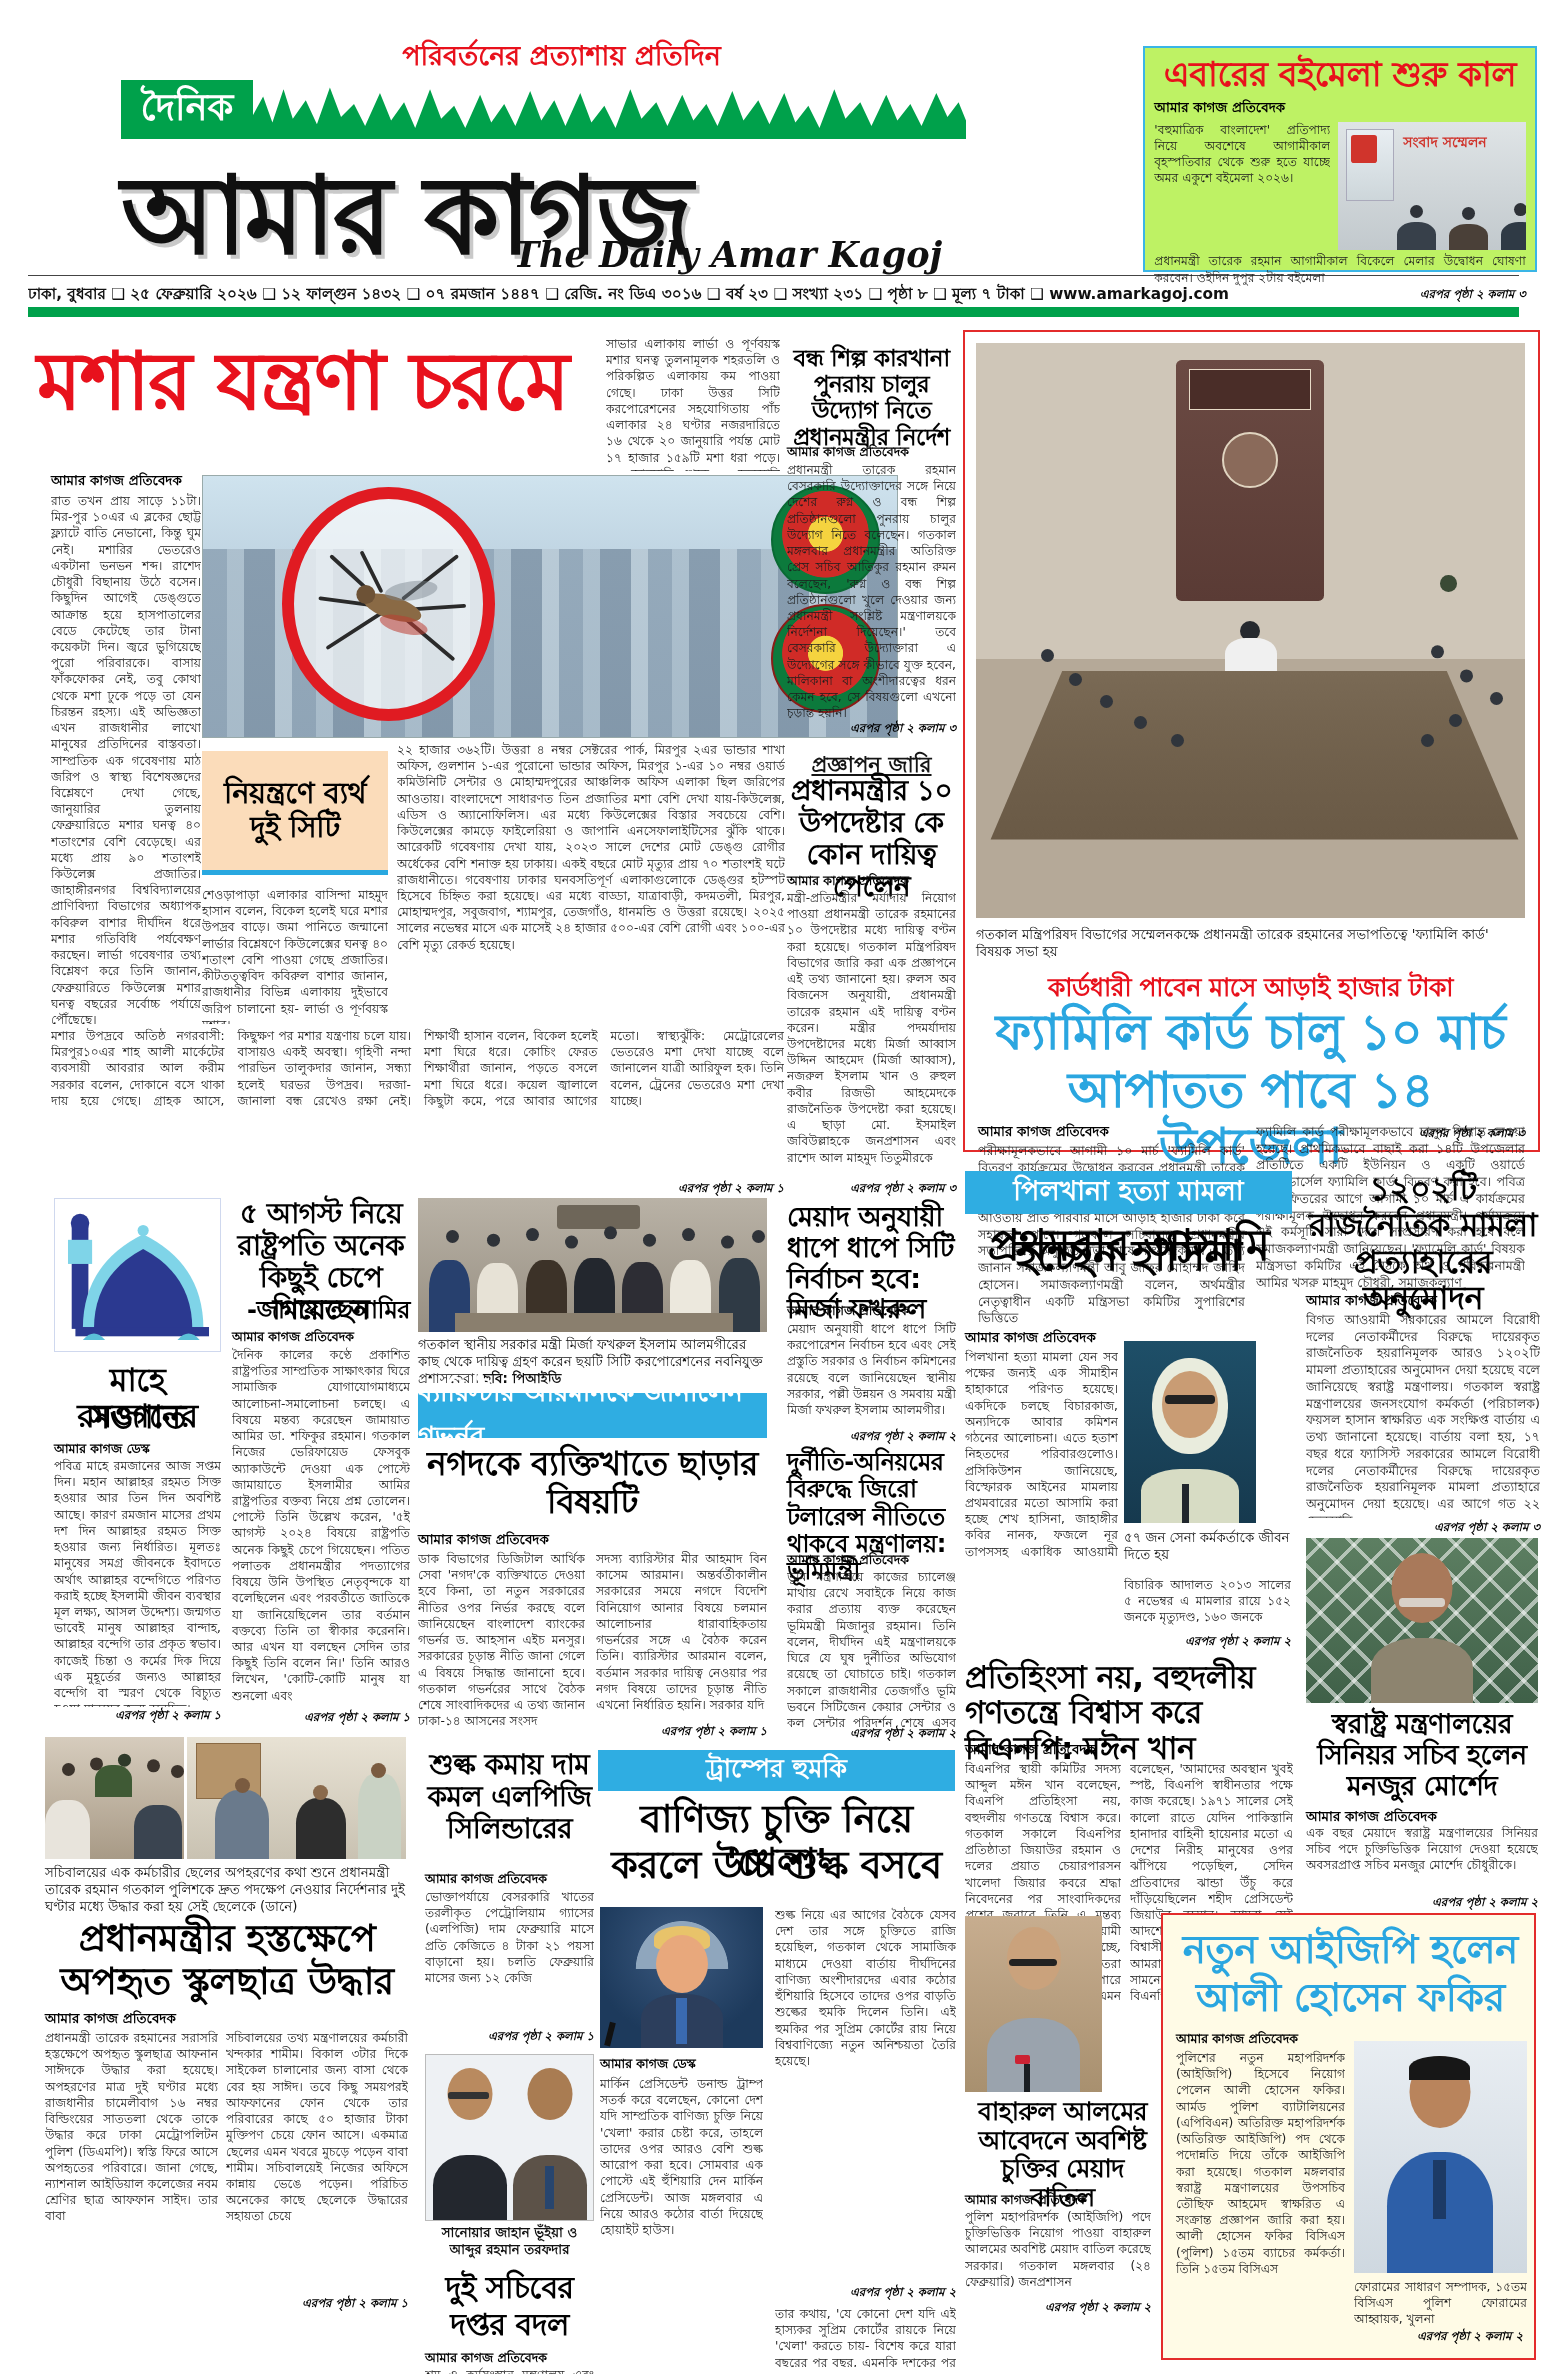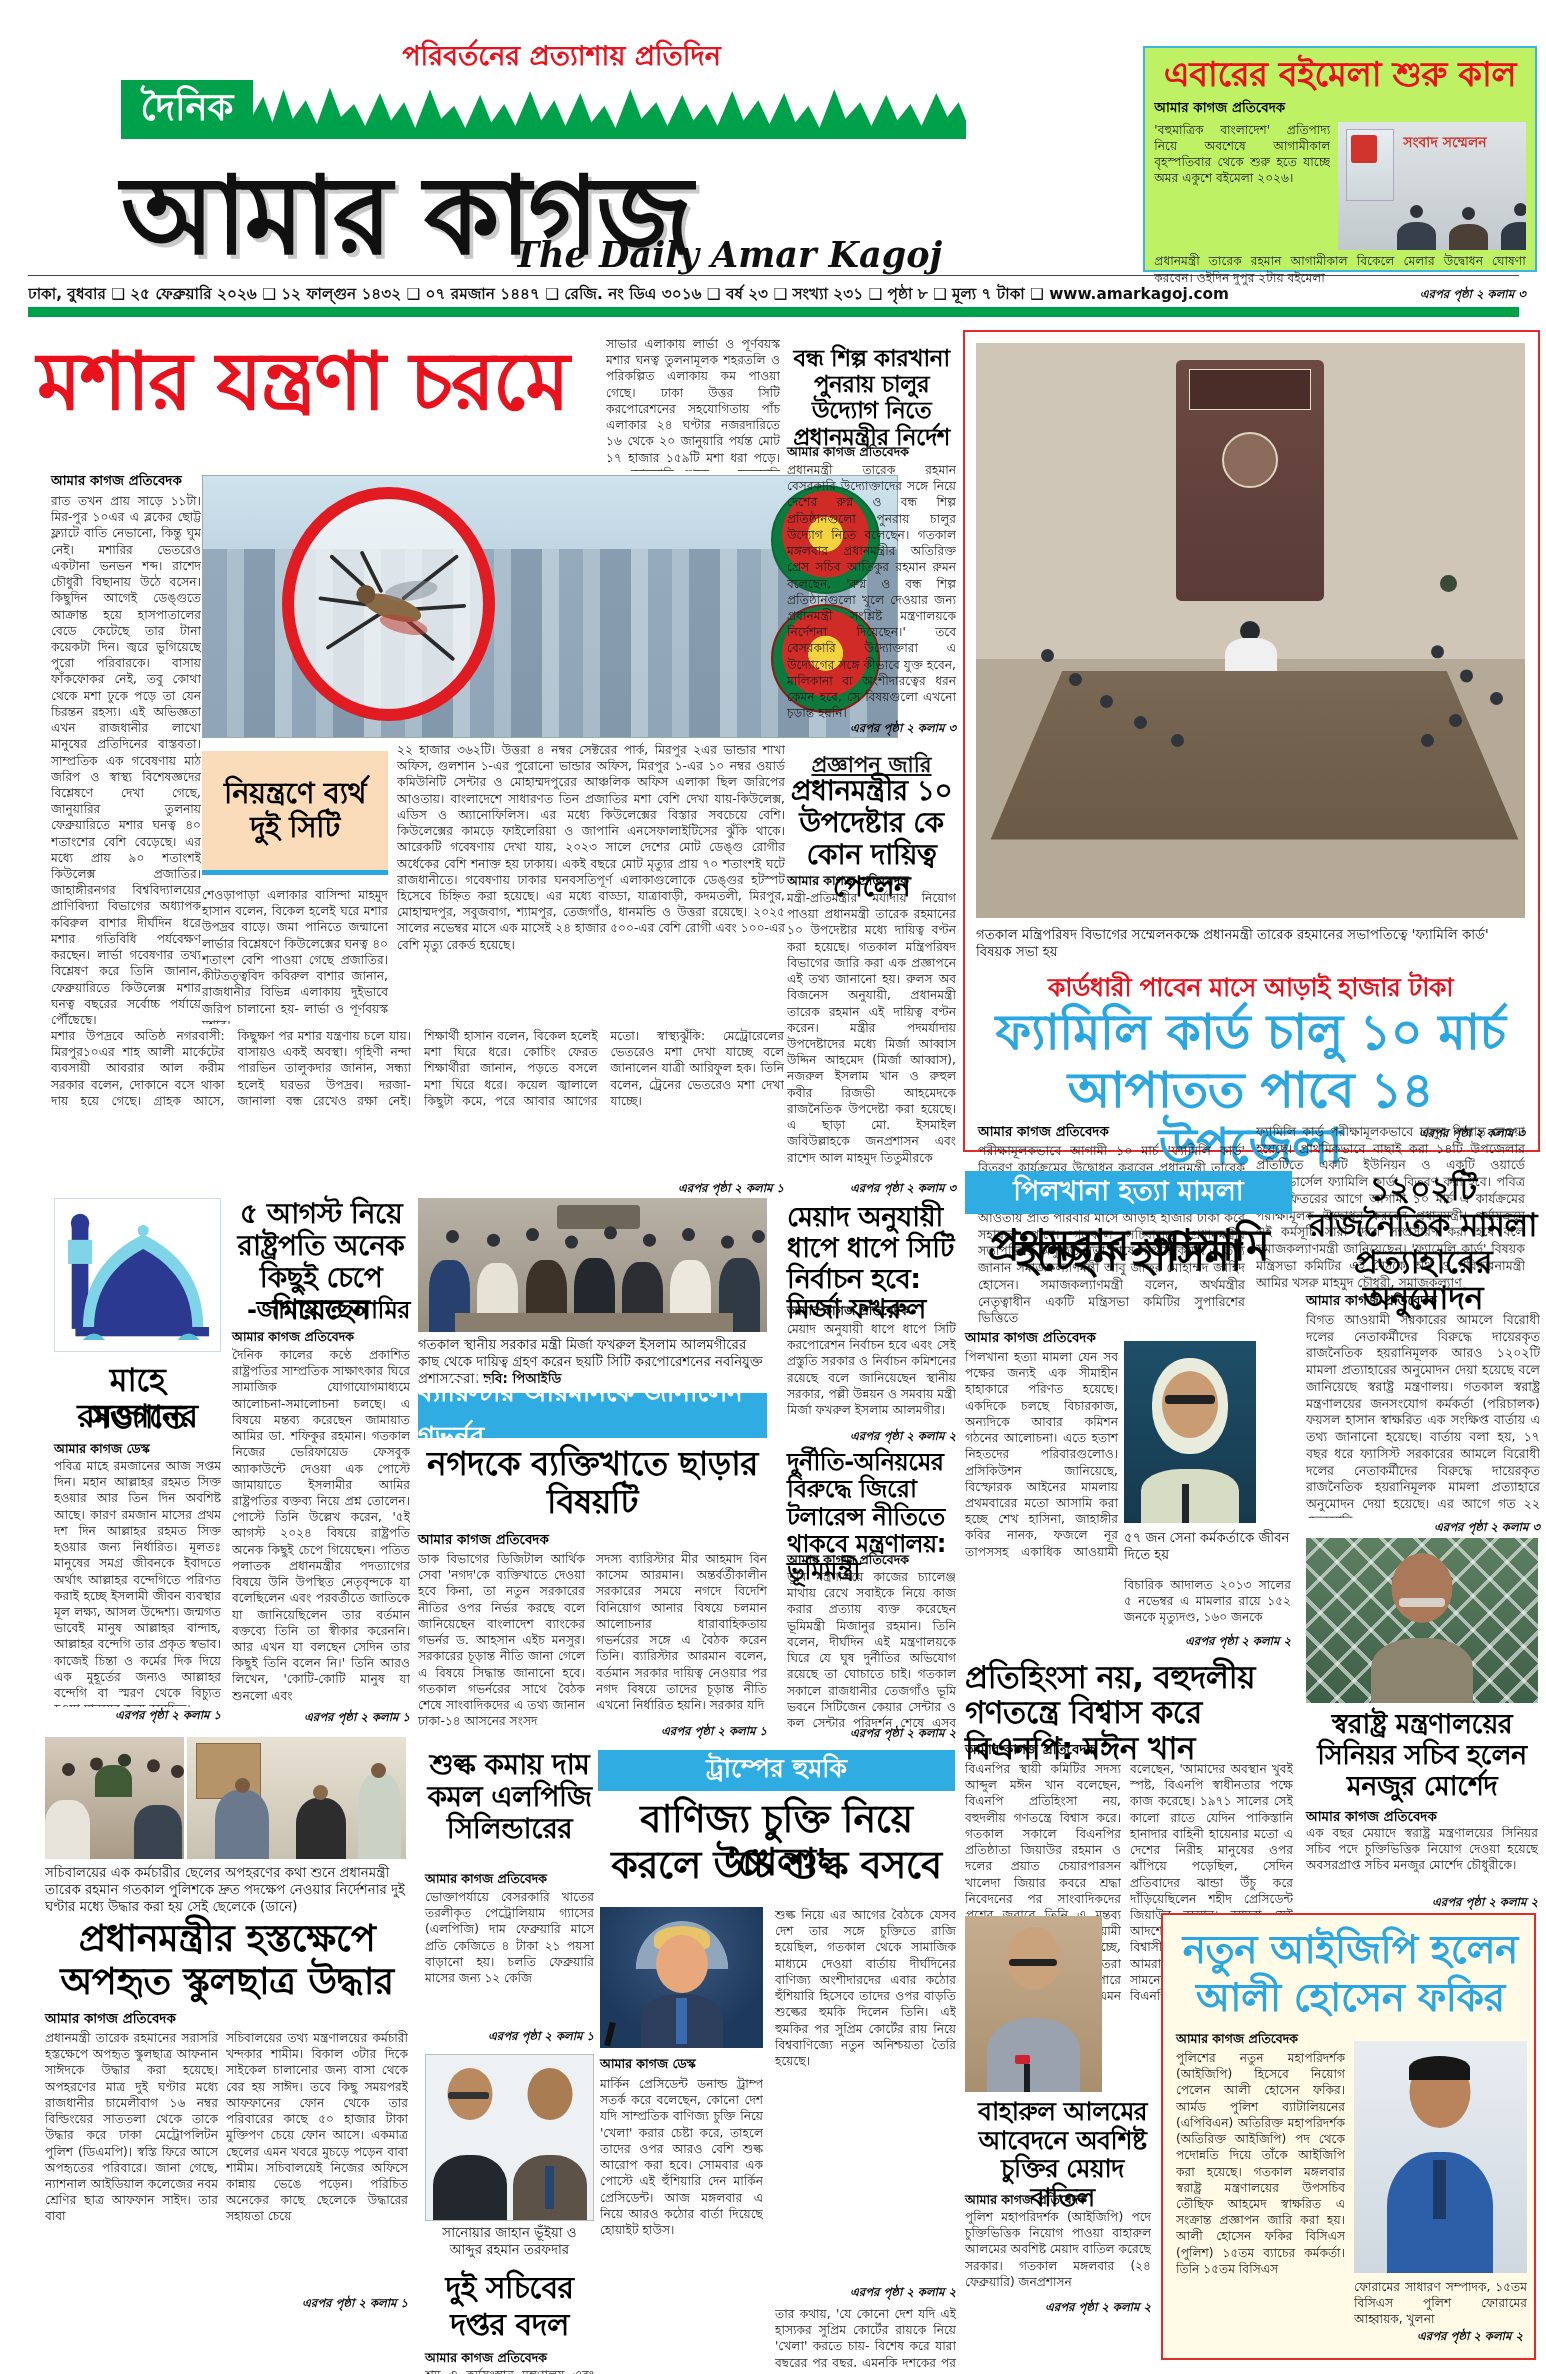--- a/index.html
+++ b/index.html
@@ -279,21 +279,21 @@
       <div class="head" style="width:45px;height:52px;background:#b98a5f"></div>
       <div style="position:absolute;left:15px;top:24px;width:41px;height:7.4px;background:#333;border-radius:2.8px"></div>
       <div class="torso" style="height:67px;background:#23272e"></div>
     </div>
     <div class="bust" style="left:87px;top:13px;width:74px;height:154px">
       <div class="head" style="width:45px;height:52px;background:#a97c52"></div>
       <div class="torso" style="height:67px;background:#5c5248"></div>
       <div style="position:absolute;left:32px;bottom:13px;width:9.3px;height:43px;background:#27456e"></div>
     </div>
   </div>
-  <div class="abs caption center" style="left:425px;top:2224px;width:169px;font-weight:normal">সানোয়ার জাহান ভূঁইয়া ও আব্দুর রহমান তরফদার</div>
+  <div class="abs caption center" style="left:425px;top:2224px;width:169px;font-weight:bold">সানোয়ার জাহান ভূঁইয়া ও আব্দুর রহমান তরফদার</div>
   <div class="abs headline center" style="left:425px;top:2271px;width:169px;font-size:30px">দুই সচিবের</div>
   <div class="abs headline center" style="left:425px;top:2308px;width:169px;font-size:30px">দপ্তর বদল</div>
   <div class="abs byline" style="left:425px;top:2349px;font-size:12.5px">আমার কাগজ প্রতিবেদক</div>
   <div class="abs body-text" style="left:425px;top:2367px;width:169px;height:7.4px;overflow:hidden">শ্রম ও কর্মসংস্থান মন্ত্রণালয় এবং সংস্কৃতি বিষয়ক মন্ত্রণালয়ের দুই সচিবের দপ্তর বদল করেছে সরকার।</div>
 
   <div class="photo" style="left:418px;top:1198px;width:349px;height:134px;background:linear-gradient(180deg,#b9b2a6,#978f82)">
     <div style="position:absolute;left:139px;top:7.4px;width:83px;height:24px;background:#6e6659;border-radius:3.7px"></div>
     <div class="heads" style="left:28px;top:32px;background:#2e3238;box-shadow:41px 3.7px 0 #2e3238,80px -1.9px 0 #2e3238,119px 5.6px 0 #2e3238,158px -3.7px 0 #2e3238,197px 3.7px 0 #2e3238,236px -1.9px 0 #2e3238,275px 5.6px 0 #2e3238,306px 0 0 #2e3238"></div>
     <div style="position:absolute;left:11px;bottom:0;width:41px;height:72px;background:#27406e;border-radius:40% 40% 0 0"></div>
     <div style="position:absolute;left:59px;bottom:0;width:41px;height:69px;background:#e7e2d6;border-radius:40% 40% 0 0"></div>

